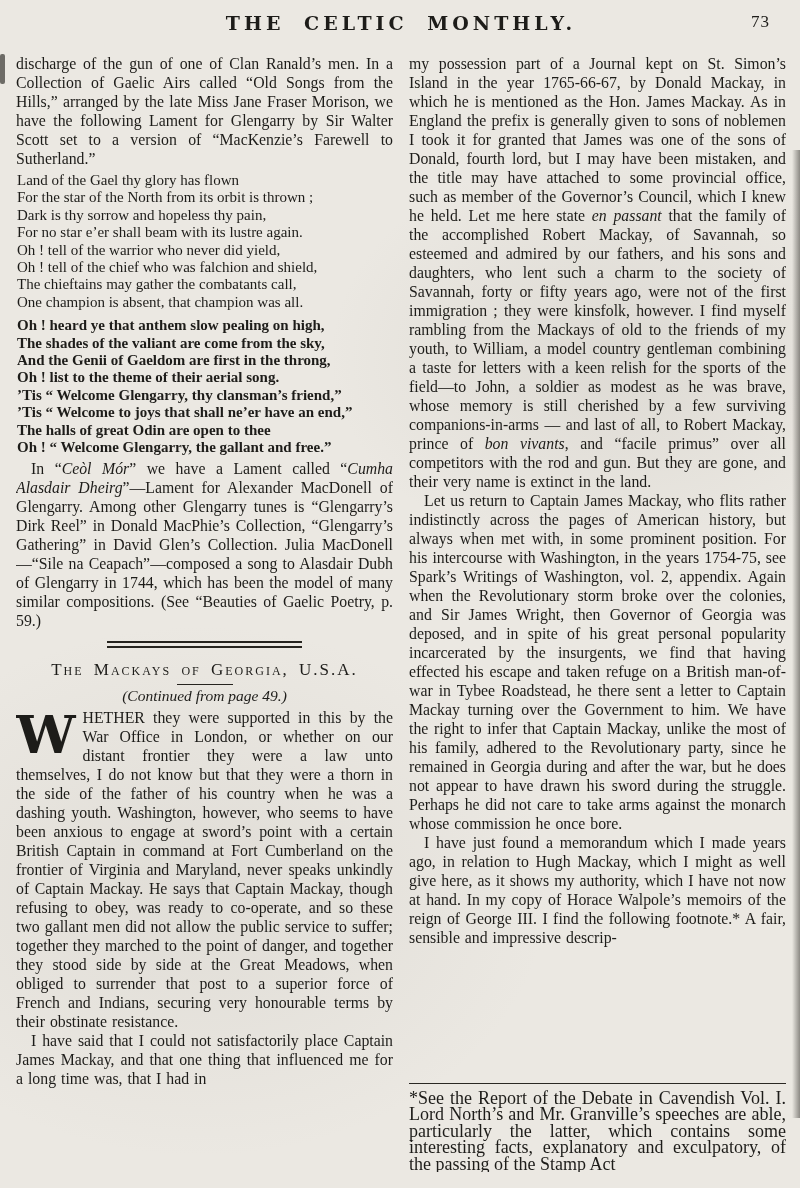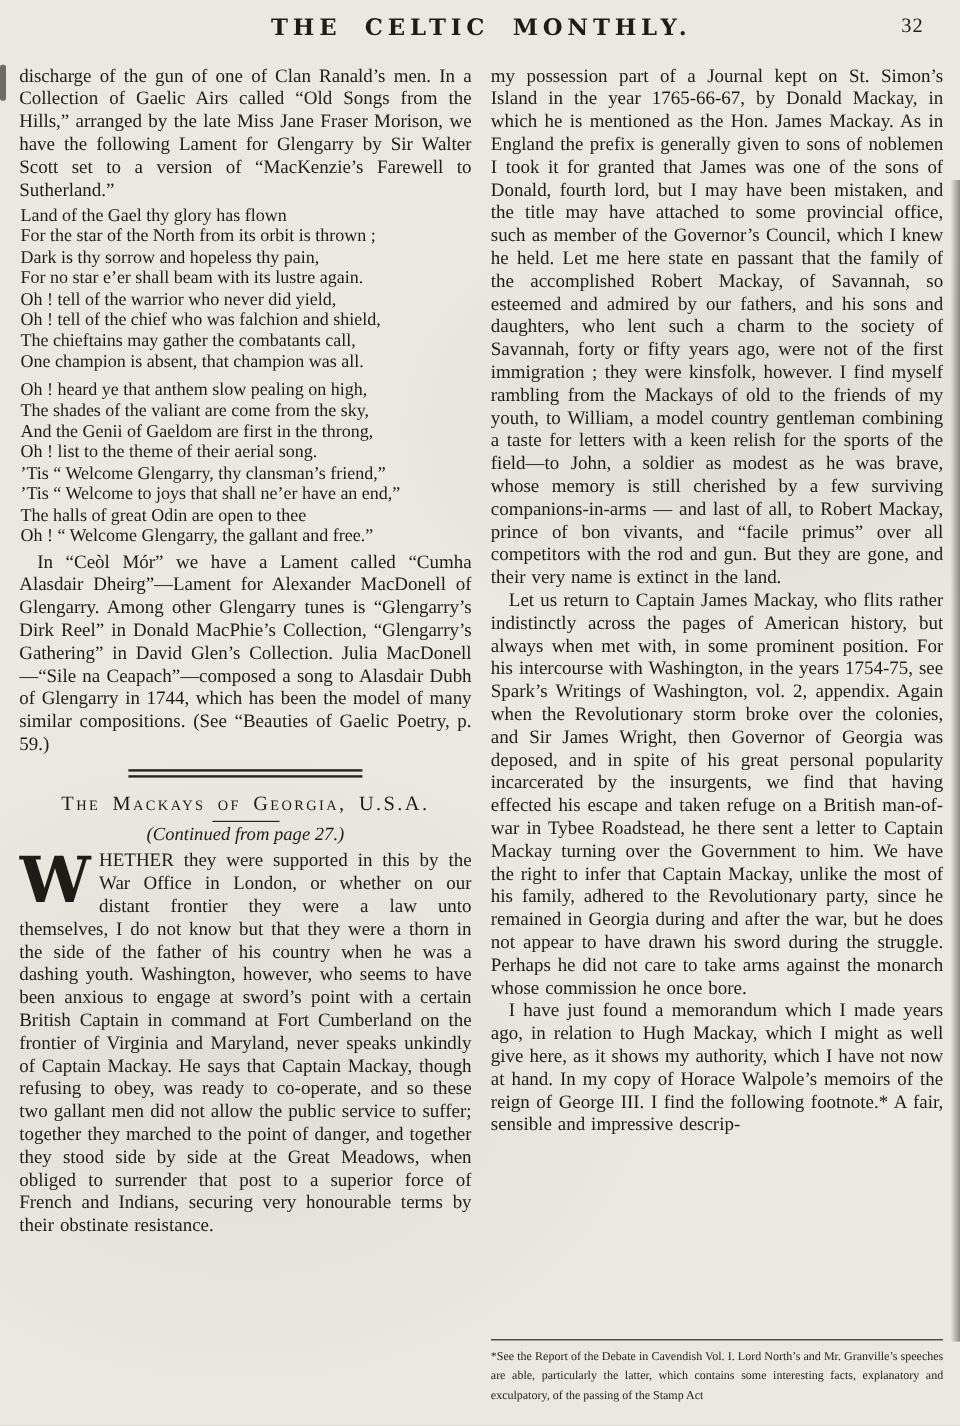--- a/index.html
+++ b/index.html
@@ -20,45 +20,45 @@
     background:rgba(42,40,36,0.65);border-radius:2px;}
   .masthead{position:relative;text-align:center;height:36px;padding-top:4px;}
   .masthead-title{font-family:"DejaVu Serif",serif;font-weight:bold;font-size:19px;
     letter-spacing:4px;word-spacing:9px;}
   .page-number{position:absolute;right:16px;top:4px;font-size:17px;letter-spacing:1px;}
   .columns{display:flex;gap:16px;margin-top:6px;height:calc(100% - 52px);}
   .col{flex:1;min-width:0;display:flex;flex-direction:column;overflow:hidden;}
   p.body{margin:0;font-size:15.8px;line-height:19px;text-align:justify;word-spacing:1px;}
   p.indent{text-indent:15px;}
   .poem{font-size:15px;line-height:17.4px;white-space:pre-line;margin:4px 0 0 1px;}
-  .poem.second{margin-top:6px;margin-bottom:2px;}
+  .poem.second{margin-top:6px;margin-bottom:2px;font-weight:bold;}
   .divider{width:195px;margin:11px auto 7px;height:3px;
     border-top:2px solid #26241f;border-bottom:2px solid #26241f;}
   .article-title{font-family:"Liberation Sans",sans-serif;font-weight:bold;font-size:17.5px;
     letter-spacing:2.5px;word-spacing:7px;text-align:center;line-height:27px;margin:2px 10px 0;}
   .article-subtitle{text-align:center;font-variant:small-caps;font-size:17px;
     letter-spacing:2px;word-spacing:4px;margin-top:5px;}
   .subtitle-rule{width:56px;border-top:1.5px solid #26241f;margin:4px auto 1px;}
   .continued{text-align:center;font-style:italic;font-size:15.5px;margin:2px 0 3px;}
   .dropcap{float:left;font-family:"DejaVu Serif",serif;font-weight:bold;
     font-size:53px;line-height:46px;height:53px;padding:3px 7px 0 0;}
-  .it{}
+  .it{font-style:italic;}
   .footnote-block{margin-top:auto;border-top:1.6px solid #2a2823;padding-top:6px;}
-  .footnote{margin:0;font-size:10px;line-height:16.4px;text-align:justify;}
+  .footnote{margin:0;font-size:18px;line-height:16.4px;text-align:justify;}
 </style>
 </head>
 <body>
 
 <div class="page" style="--paper: #ebe8e2; --ink: #1d1c19;">
   <div class="speck"></div>
   <div class="edge-shadow"></div>
 
   <div class="masthead">
     <span class="masthead-title">THE CELTIC MONTHLY.</span>
-    <span class="page-number">32</span>
+    <span class="page-number">73</span>
   </div>
 
   <div class="columns">
 
     <div class="col">
       <p class="body">discharge of the gun of one of Clan Ranald’s men. In a Collection of Gaelic Airs called “Old Songs from the Hills,” arranged by the late Miss Jane Fraser Morison, we have the following Lament for Glengarry by Sir Walter Scott set to a version of “MacKenzie’s Farewell to Sutherland.”</p>
       <div class="poem">Land of the Gael thy glory has flown
 For the star of the North from its orbit is thrown ;
 Dark is thy sorrow and hopeless thy pain,
 For no star e’er shall beam with its lustre again.
@@ -74,24 +74,25 @@
 ’Tis “ Welcome to joys that shall ne’er have an end,”
 The halls of great Odin are open to thee
 Oh ! “ Welcome Glengarry, the gallant and free.”</div>
       <p class="body indent"><span>In “</span><span class="it">Ceòl Mór</span><span>” we have a Lament called “</span><span class="it">Cumha Alasdair Dheirg</span><span>”—Lament for Alexander MacDonell of Glengarry.  Among other Glengarry tunes is “Glengarry’s Dirk Reel” in Donald MacPhie’s Collection, “Glengarry’s Gathering” in David Glen’s Collection.  Julia MacDonell—“Sile na Ceapach”—composed a song to Alasdair Dubh of Glengarry in 1744, which has been the model of many similar compositions.  (See “Beauties of Gaelic Poetry, p. 59.)</span></p>
 
       <div class="divider"></div>
 
       <div>
         <div class="article-subtitle">The Mackays of Georgia, U.S.A.</div>
         <div class="subtitle-rule"></div>
-        <div class="continued">(Continued from page 27.)</div>
+        <div class="continued">(Continued from page 49.)</div>
       </div>
 
       <p class="body"><span class="dropcap">W</span><span>HETHER they were supported in this by the War Office in London, or whether on our distant frontier they were a law unto themselves, I do not know but that they were a thorn in the side of the father of his country when he was a dashing youth. Washington, however, who seems to have been anxious to engage at sword’s point with a certain British Captain in command at Fort Cumberland on the frontier of Virginia and Maryland, never speaks unkindly of Captain Mackay.  He says that Captain Mackay, though refusing to obey, was ready to co-operate, and so these two gallant men did not allow the public service to suffer; together they marched to the point of danger, and together they stood side by side at the Great Meadows, when obliged to surrender that post to a superior force of French and Indians, securing very honourable terms by their obstinate resistance.</span></p>
+      <p class="body indent">I have said that I could not satisfactorily place Captain James Mackay, and that one thing that influenced me for a long time was, that I had in</p>
     </div>
 
     <div class="col">
       <p class="body"><span>my possession part of a Journal kept on St. Simon’s Island in the year 1765-66-67, by Donald Mackay, in which he is mentioned as the Hon. James Mackay.  As in England the prefix is generally given to sons of noblemen I took it for granted that James was one of the sons of Donald, fourth lord, but I may have been mistaken, and the title may have attached to some provincial office, such as member of the Governor’s Council, which I knew he held.  Let me here state </span><span class="it">en passant</span><span> that the family of the accomplished Robert Mackay, of Savannah, so esteemed and admired by our fathers, and his sons and daughters, who lent such a charm to the society of Savannah, forty or fifty years ago, were not of the first immigration ; they were kinsfolk, however.  I find myself rambling from the Mackays of old to the friends of my youth, to William, a model country gentleman combining a taste for letters with a keen relish for the sports of the field—to John, a soldier as modest as he was brave, whose memory is still cherished by a few surviving companions-in-arms — and last of all, to Robert Mackay, prince of </span><span class="it">bon vivants</span><span>, and “facile primus” over all competitors with the rod and gun.  But they are gone, and their very name is extinct in the land.</span></p>
       <p class="body indent">Let us return to Captain James Mackay, who flits rather indistinctly across the pages of American history, but always when met with, in some prominent position.  For his intercourse with Washington, in the years 1754-75, see Spark’s Writings of Washington, vol. 2, appendix. Again when the Revolutionary storm broke over the colonies, and Sir James Wright, then Governor of Georgia was deposed, and in spite of his great personal popularity incarcerated by the insurgents, we find that having effected his escape and taken refuge on a British man-of-war in Tybee Roadstead, he there sent a letter to Captain Mackay turning over the Government to him.  We have the right to infer that Captain Mackay, unlike the most of his family, adhered to the Revolutionary party, since he remained in Georgia during and after the war, but he does not appear to have drawn his sword during the struggle. Perhaps he did not care to take arms against the monarch whose commission he once bore.</p>
       <p class="body indent">I have just found a memorandum which I made years ago, in relation to Hugh Mackay, which I might as well give here, as it shows my authority, which I have not now at hand.  In my copy of Horace Walpole’s memoirs of the reign of George III. I find the following footnote.*  A fair, sensible and impressive descrip-</p>
       <div class="footnote-block">
         <p class="footnote">*See the Report of the Debate in Cavendish Vol. I. Lord North’s and Mr. Granville’s speeches are able, particularly the latter, which contains some interesting facts, explanatory and exculpatory, of the passing of the Stamp Act</p>
       </div>
     </div>

